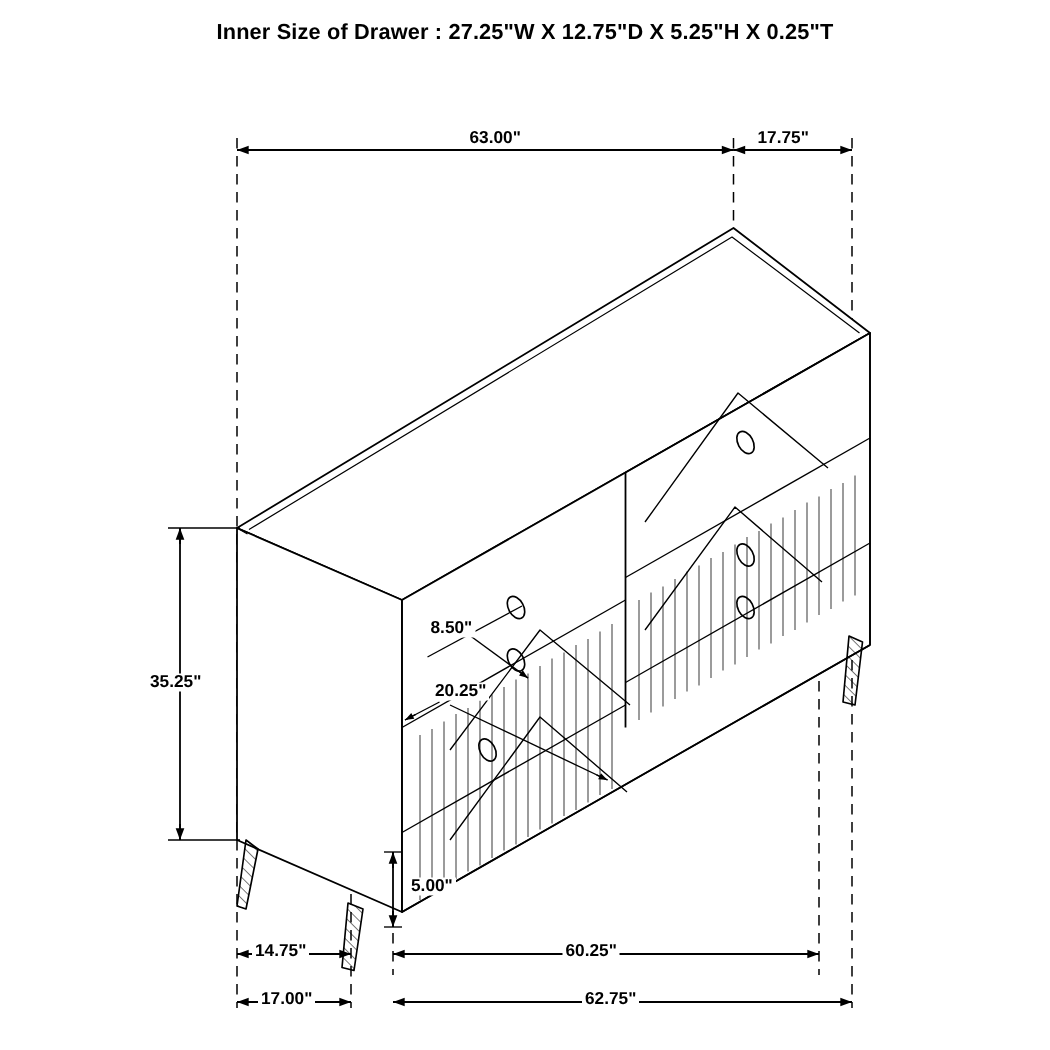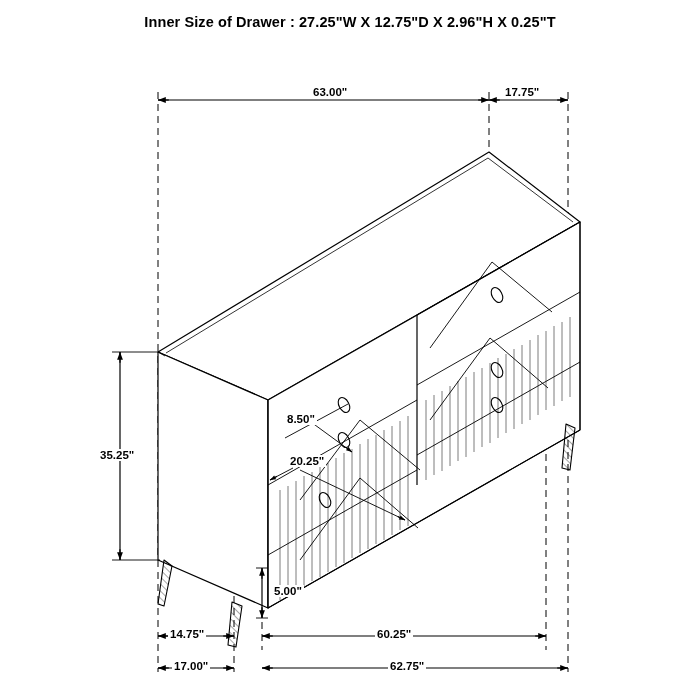--- a/index.html
+++ b/index.html
@@ -42,21 +42,21 @@
     background: #ffffff;
     padding: 0 2px;
     white-space: nowrap;
   }
 </style>
 </head>
 <body>
 
 <div id="page">
 
-  <div id="title">Inner Size of Drawer : 27.25"W X 12.75"D X 2.96"H X 0.25"T</div>
+  <div id="title">Inner Size of Drawer : 27.25"W X 12.75"D X 5.25"H X 0.25"T</div>
 
   <svg id="diagram" width="700" height="700" viewBox="0 0 700 700">
     <defs>
       <pattern id="hatch" width="6" height="6" patternUnits="userSpaceOnUse" patternTransform="rotate(45)">
         <line x1="0" y1="0" x2="0" y2="6" stroke="#000000" stroke-width="0.7"></line>
       </pattern>
       <pattern id="hatch2" width="5" height="5" patternUnits="userSpaceOnUse" patternTransform="rotate(-45)">
         <line x1="0" y1="0" x2="0" y2="5" stroke="#000000" stroke-width="0.7"></line>
       </pattern>
       <marker id="arrL" markerWidth="10" markerHeight="8" refX="9" refY="4" orient="auto">

